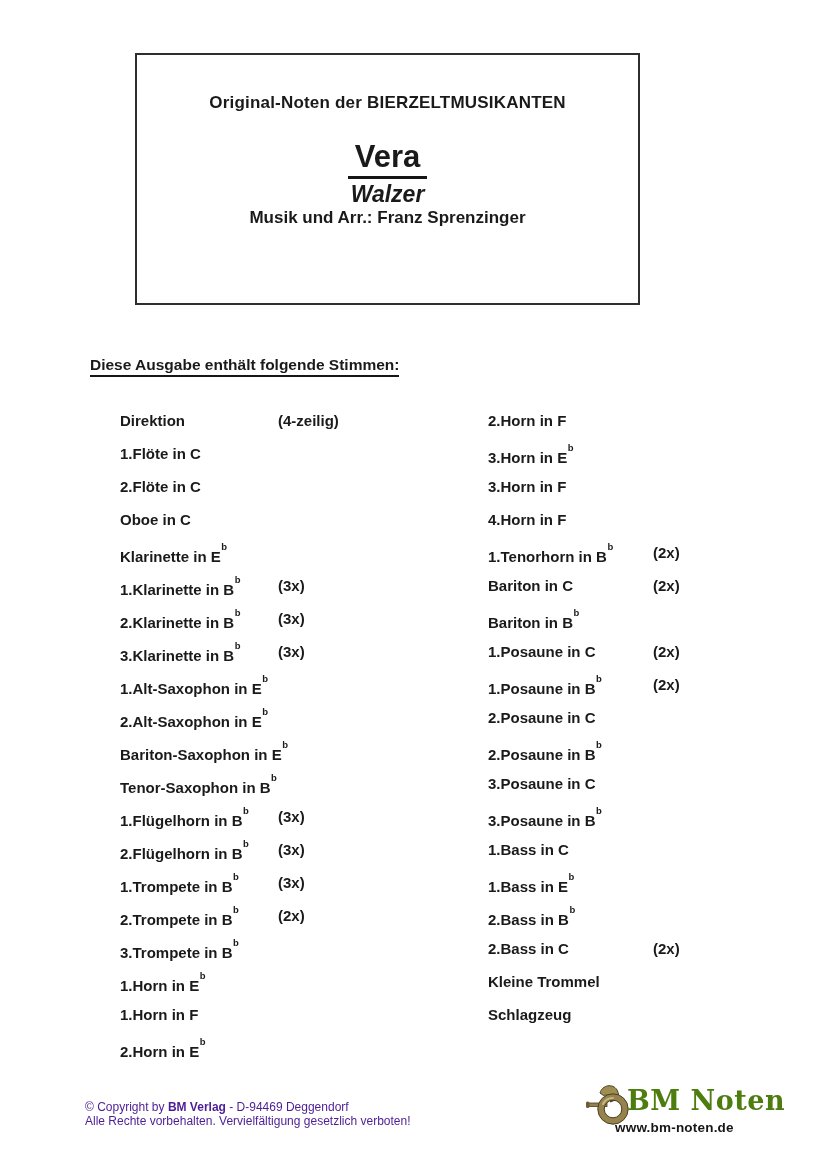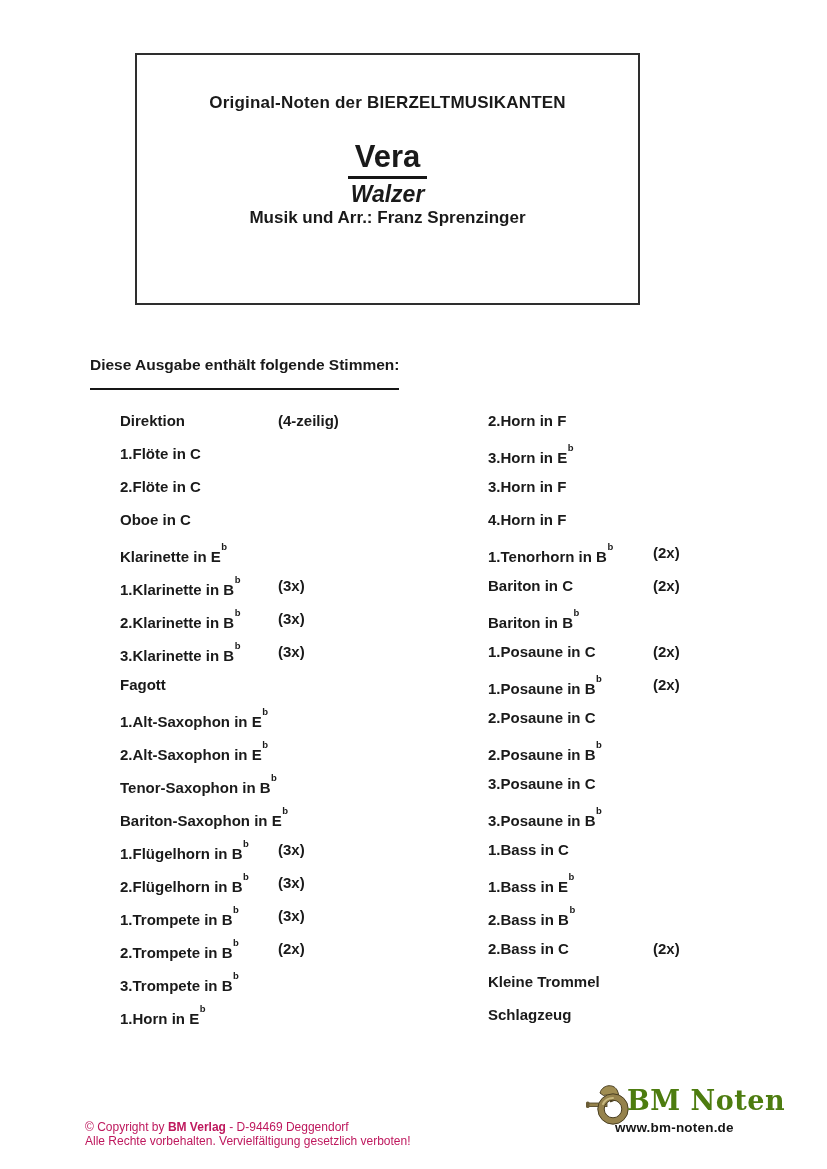--- a/index.html
+++ b/index.html
@@ -18,36 +18,36 @@
   .series{top:38px;font-size:17px;font-weight:bold;letter-spacing:.2px;}
   .work-title{top:84px;font-size:31px;font-weight:bold;line-height:36px;}
   .work-title span{display:inline-block;padding:0 7px 1px 7px;border-bottom:3px solid #161616;}
   .work-subtitle{top:126px;font-size:23px;font-weight:bold;font-style:italic;line-height:26px;}
   .credit{top:153px;font-size:17px;font-weight:bold;}
 
   
   .contents-heading{
     position:absolute;left:90px;top:356px;font-size:15.5px;font-weight:bold;white-space:nowrap;
   }
-  .contents-heading span{display:inline-block;padding-bottom:14px;border-bottom:2px solid #161616;}
+  .contents-heading span{display:inline-block;padding-bottom:1px;border-bottom:2px solid #161616;}
 
   
   .col{position:absolute;top:404px;width:345px;margin-left:28px;}
   .col-left{left:92px;}
   .col-right{left:460px;}
   .row{position:relative;height:33px;line-height:33px;font-size:15px;font-weight:bold;white-space:nowrap;}
   .row sup{font-size:9.5px;position:relative;top:-6px;margin-left:.5px;font-weight:bold;}
   .note{position:absolute;top:0;line-height:33px;}
   .col-left .note{left:158px;}
   .col-right .note{left:165px;}
 
   
   .footer-copy{
-    position:absolute;left:85px;top:1101px;font-size:12px;line-height:13.5px;color:#be185d;
-    font-weight:normal;white-space:nowrap;margin-top:20px;
+    position:absolute;left:85px;top:1101px;font-size:12px;line-height:13.5px;color:#4c1d95;
+    font-weight:normal;white-space:nowrap;
   }
   .footer-copy .pub{font-weight:bold;}
 
   .logo{position:absolute;left:586px;top:1080px;width:180px;height:64px;}
   .horn{position:absolute;left:0;top:4px;}
   .logo-text{
     position:absolute;left:41px;top:6px;
     font-family:"DejaVu Serif",serif;font-weight:bold;font-size:27px;line-height:30px;
     letter-spacing:.5px;color:#4d7c0f;white-space:nowrap;
   }
@@ -108,46 +108,42 @@
     <div class="row">
       <span class="part-name">2.Klarinette in B<sup>b</sup></span>
       <span class="note">(3x)</span>
     </div>
 
     <div class="row">
       <span class="part-name">3.Klarinette in B<sup>b</sup></span>
       <span class="note">(3x)</span>
     </div>
 
-    <div class="row">
-      <span class="part-name">Fagott</span>
-      
-    </div>
 
     <div class="row">
       <span class="part-name">1.Alt-Saxophon in E<sup>b</sup></span>
       
     </div>
 
     <div class="row">
       <span class="part-name">2.Alt-Saxophon in E<sup>b</sup></span>
       
     </div>
 
     <div class="row">
+      <span class="part-name">Bariton-Saxophon in E<sup>b</sup></span>
+      
+    </div>
+
+    <div class="row">
       <span class="part-name">Tenor-Saxophon in B<sup>b</sup></span>
       
     </div>
 
     <div class="row">
-      <span class="part-name">Bariton-Saxophon in E<sup>b</sup></span>
-      
-    </div>
-
-    <div class="row">
       <span class="part-name">1.Flügelhorn in B<sup>b</sup></span>
       <span class="note">(3x)</span>
     </div>
 
     <div class="row">
       <span class="part-name">2.Flügelhorn in B<sup>b</sup></span>
       <span class="note">(3x)</span>
     </div>
 
     <div class="row">
@@ -163,21 +159,29 @@
     <div class="row">
       <span class="part-name">3.Trompete in B<sup>b</sup></span>
       
     </div>
 
     <div class="row">
       <span class="part-name">1.Horn in E<sup>b</sup></span>
       
     </div>
 
-
+    <div class="row">
+      <span class="part-name">1.Horn in F</span>
+      
+    </div>
+
+    <div class="row">
+      <span class="part-name">2.Horn in E<sup>b</sup></span>
+      
+    </div>
   </div>
   <div class="col col-right">
     <div class="row">
       <span class="part-name">2.Horn in F</span>
       
     </div>
 
     <div class="row">
       <span class="part-name">3.Horn in E<sup>b</sup></span>
       

